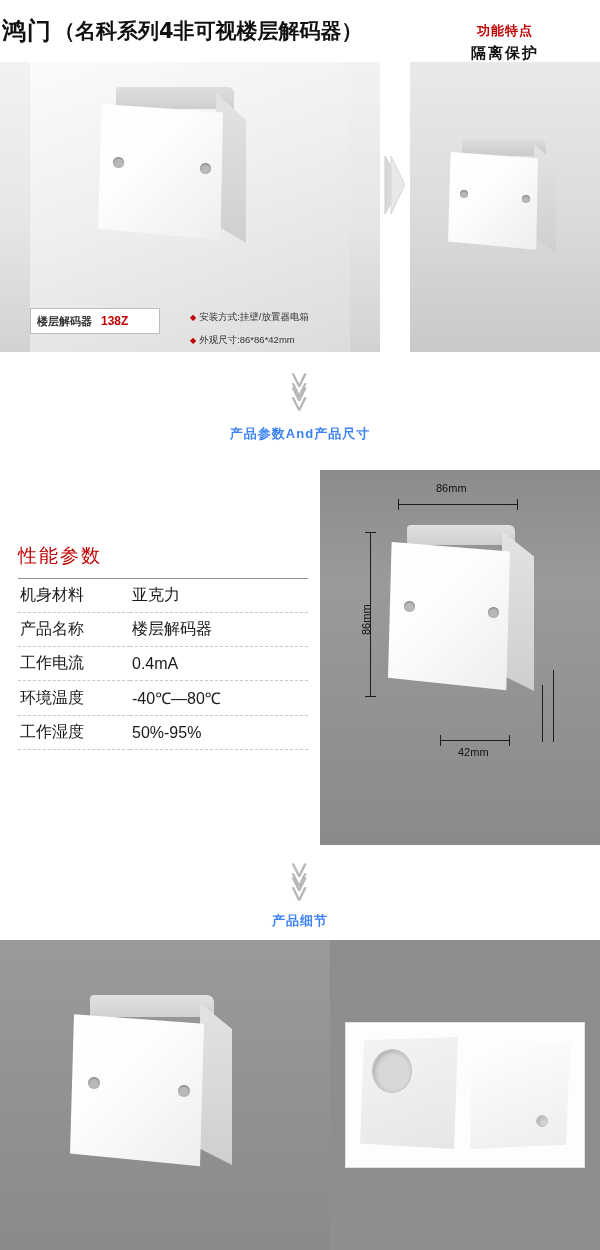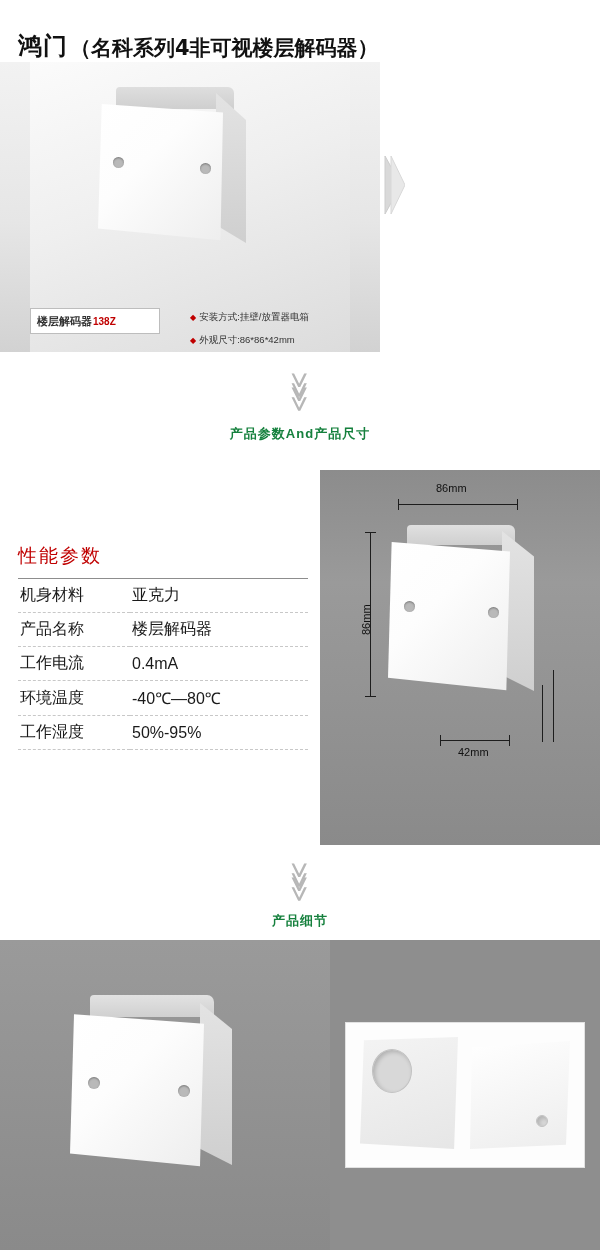--- a/index.html
+++ b/index.html
@@ -16,22 +16,22 @@
     overflow: hidden;
   }
 
   
   .header {
     position: absolute;
     top: 0; left: 0;
     width: 600px;
     height: 62px;
     display: flex;
-    align-items: flex-end;
-    padding-left: 18px;
+    align-items: center;
+    padding-left: 2px;
   }
   .brand {
     font-size: 24px;
     font-weight: bold;
     color: #111;
     letter-spacing: 1px;
     font-family: "DejaVu Sans", sans-serif;
   }
   .brand-title {
     font-size: 21px;
@@ -125,39 +125,39 @@
     color: #b7b7b7;
     font-size: 26px;
     line-height: 14px;
     font-family: "DejaVu Sans", sans-serif;
   }
   .section-caption {
     position: absolute;
     width: 600px;
     text-align: center;
     font-size: 13px;
-    color: #15803d;
+    color: #3b82f6;
     font-weight: bold;
     letter-spacing: 1px;
   }
 
   
   .model-tag {
     position: absolute;
     top: 308px; left: 30px;
     width: 130px; height: 26px;
     border: 1px solid #bdbdbd;
     background: #fff;
     display: flex;
     align-items: center;
     padding-left: 6px;
     font-size: 11px;
   }
   .model-tag .lbl { color: #333; font-weight: bold; }
-  .model-tag .val { color: #c00000; font-weight: bold; font-size: 10px; margin-left: 1px; }
+  .model-tag .val { color: #c00000; font-weight: bold; font-size: 12px; margin-left: 9px; }
 
   .bullets {
     position: absolute;
     top: 306px; left: 190px;
     font-size: 9.5px;
     color: #333;
     line-height: 22px;
   }
   .bullets div { white-space: nowrap; }
   .bullets .dia { color: #c00000; font-size: 8px; margin-right: 3px; }
@@ -256,20 +256,32 @@
   </div>
 
   <div class="device" style="top:25px;left:88px;width:175px;height:180px;">
     <div class="dev-top" style="top:0;left:28px;width:118px;height:22px;border-radius:4px 6px 0 0;background:linear-gradient(180deg,#dedede,#cfcfcf);"></div>
     <div class="dev-side" style="top:6px;left:128px;width:30px;height:150px;clip-path:polygon(0 0,100% 18%,100% 100%,0 88%);"></div>
     <div class="dev-face" style="top:14px;left:10px;width:125px;height:145px;clip-path:polygon(3% 2%,100% 8%,98% 96%,0 88%);box-shadow:0 6px 14px rgba(0,0,0,.12);"></div>
     <div class="dev-hole" style="top:70px;left:25px;width:11px;height:11px;"></div>
     <div class="dev-hole" style="top:76px;left:112px;width:11px;height:11px;"></div>
   </div>
 
+  <div class="hero-right">
+    <div class="feature-title" style="left:0;width:190px;">功能特点</div>
+    <div class="feature-sub" style="left:0;width:190px;">隔离保护</div>
+
+    <div class="device" style="top:78px;left:32px;width:125px;height:130px;">
+      <div class="dev-top" style="top:0;left:20px;width:84px;height:16px;border-radius:3px 5px 0 0;background:linear-gradient(180deg,#dcdcdc,#cacaca);"></div>
+      <div class="dev-side" style="top:4px;left:92px;width:22px;height:108px;clip-path:polygon(0 0,100% 18%,100% 100%,0 88%);"></div>
+      <div class="dev-face" style="top:10px;left:6px;width:90px;height:104px;clip-path:polygon(3% 2%,100% 8%,98% 96%,0 88%);box-shadow:0 5px 10px rgba(0,0,0,.12);"></div>
+      <div class="dev-hole" style="top:50px;left:18px;width:8px;height:8px;"></div>
+      <div class="dev-hole" style="top:55px;left:80px;width:8px;height:8px;"></div>
+    </div>
+  </div>
 
   <div style="position:absolute;top:88px;left:383px;width:22px;height:70px;">
     <svg width="22" height="70" viewBox="0 0 22 70">
       <polygon points="2,6 18,35 2,64" fill="#d9d9d9" stroke="#cdcdcd"></polygon>
       <polygon points="8,6 22,35 8,64" fill="#e8e8e8" stroke="#d8d8d8"></polygon>
     </svg>
   </div>
 </div>
 
 <div class="model-tag">

